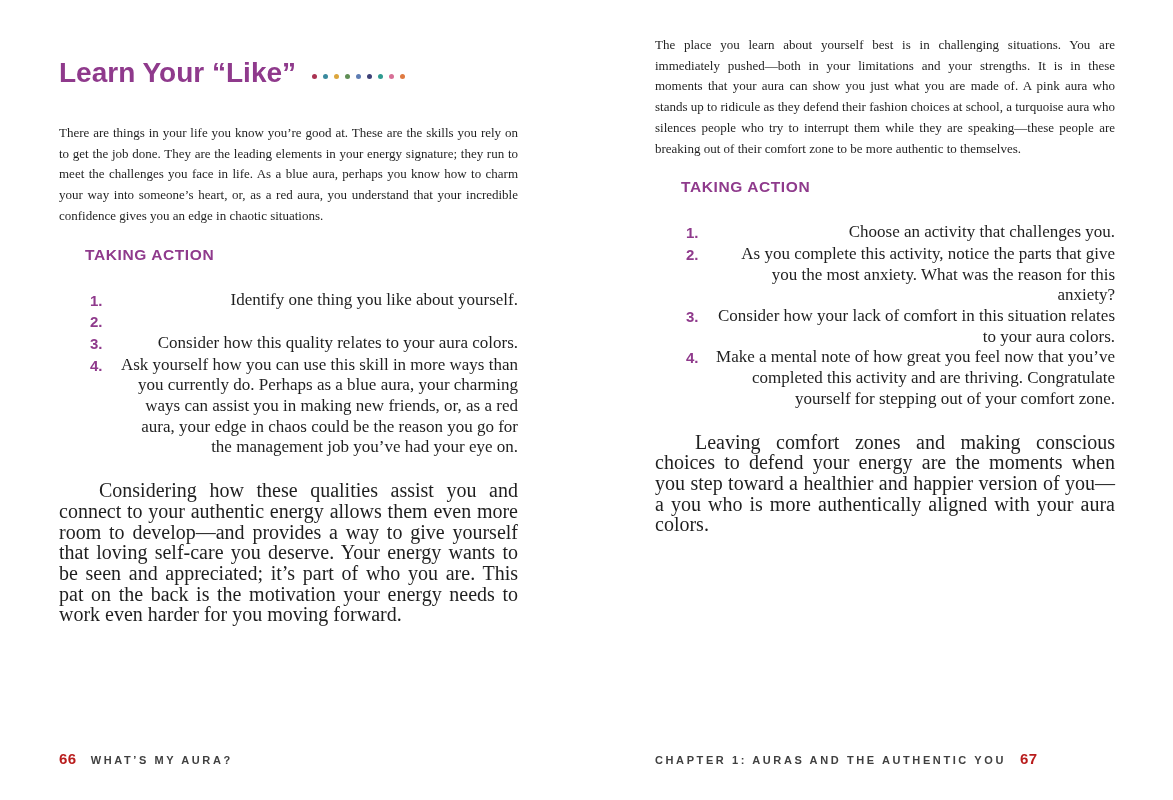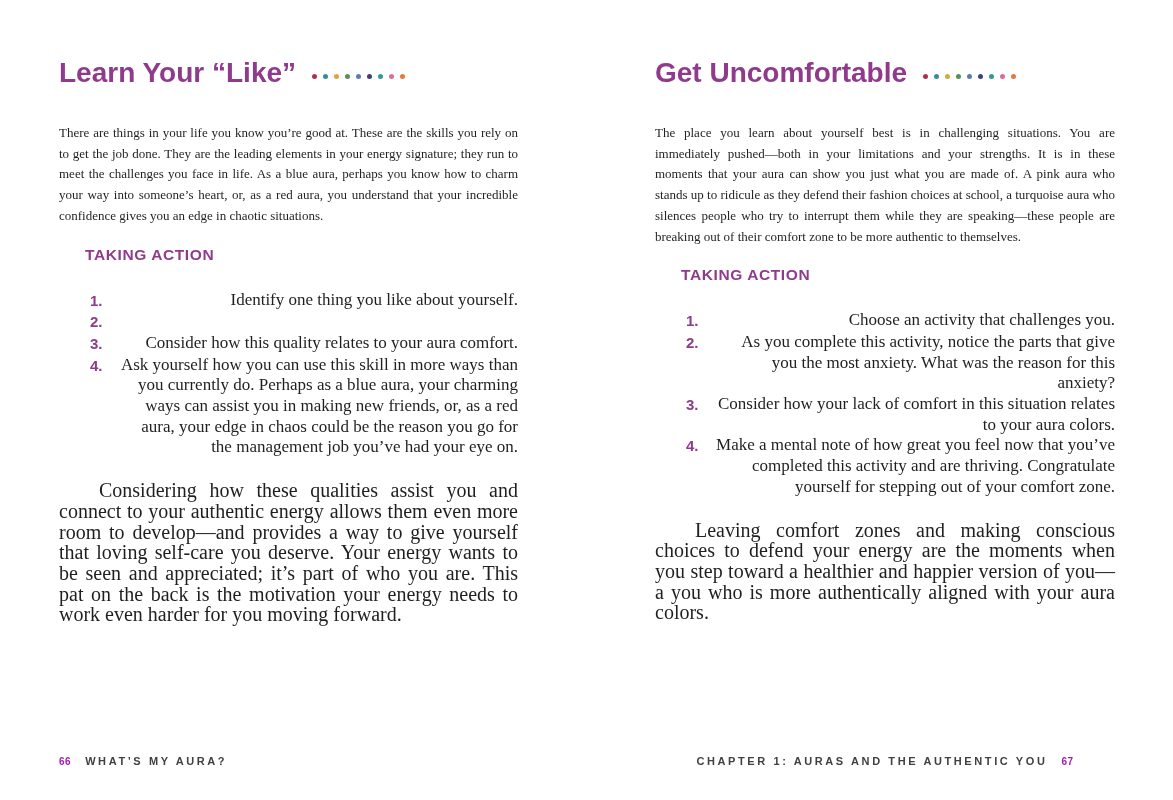--- a/index.html
+++ b/index.html
@@ -102,25 +102,25 @@
     width: 100%;
     font-family: "Liberation Sans", sans-serif;
     font-weight: bold;
     font-size: 11px;
     letter-spacing: 2.6px;
     color: #404040;
     display: flex;
     align-items: baseline;
     gap: 14px;
   }
-  .footer.align-right { justify-content: center; }
+  .footer.align-right { justify-content: flex-start; }
   .page-number {
-    font-size: 10px;
+    font-size: 15px;
     letter-spacing: 0.5px;
-    color: #a21caf;
+    color: #b91c1c;
   }
 </style>
 </head>
 <body>
 
 <div id="spread">
 
   <div class="page page-left">
     <div class="heading-row">
       <h1 class="page-title">Learn Your “Like”</h1>
@@ -144,51 +144,37 @@
     <ol class="action-list">
       <li class="action-item">
         <span class="item-number">1.</span>
         <span class="item-text">Identify one thing you like about yourself.</span>
       </li>
       <li class="action-item">
         <span class="item-number">2.</span>
       </li>
       <li class="action-item">
         <span class="item-number">3.</span>
-        <span class="item-text">Consider how this quality relates to your aura comfort.</span>
+        <span class="item-text">Consider how this quality relates to your aura colors.</span>
       </li>
       <li class="action-item">
         <span class="item-number">4.</span>
         <span class="item-text">Ask yourself how you can use this skill in more ways than you currently do. Perhaps as a blue aura, your charming ways can assist you in making new friends, or, as a red aura, your edge in chaos could be the reason you go for the management job you’ve had your eye on.</span>
       </li>
     </ol>
 
     <p class="closing-paragraph">Considering how these qualities assist you and connect to your authentic energy allows them even more room to develop—and provides a way to give yourself that loving self-care you deserve. Your energy wants to be seen and appreciated; it’s part of who you are. This pat on the back is the motivation your energy needs to work even harder for you moving forward.</p>
 
     <div class="footer">
       <span class="page-number">66</span>
       <span class="footer-title">WHAT’S MY AURA?</span>
     </div>
   </div>
 
   <div class="page page-right">
-    <div class="heading-row">
-      <h1 class="page-title">Get Uncomfortable</h1>
-      <span class="heading-dots">
-        <span class="dot" style="background: rgb(170, 51, 82);"></span>
-        <span class="dot" style="background: rgb(58, 138, 158);"></span>
-        <span class="dot" style="background: rgb(220, 166, 60);"></span>
-        <span class="dot" style="background: rgb(95, 142, 85);"></span>
-        <span class="dot" style="background: rgb(93, 124, 179);"></span>
-        <span class="dot" style="background: rgb(62, 64, 119);"></span>
-        <span class="dot" style="background: rgb(46, 155, 144);"></span>
-        <span class="dot" style="background: rgb(215, 111, 151);"></span>
-        <span class="dot" style="background: rgb(223, 122, 65);"></span>
-      </span>
-    </div>
 
     <p class="intro-paragraph">The place you learn about yourself best is in challenging situations. You are immediately pushed—both in your limitations and your strengths. It is in these moments that your aura can show you just what you are made of. A pink aura who stands up to ridicule as they defend their fashion choices at school, a turquoise aura who silences people who try to interrupt them while they are speaking—these people are breaking out of their comfort zone to be more authentic to themselves.</p>
 
     <div class="section-label">TAKING ACTION</div>
 
     <ol class="action-list">
       <li class="action-item">
         <span class="item-number">1.</span>
         <span class="item-text">Choose an activity that challenges you.</span>
       </li>

